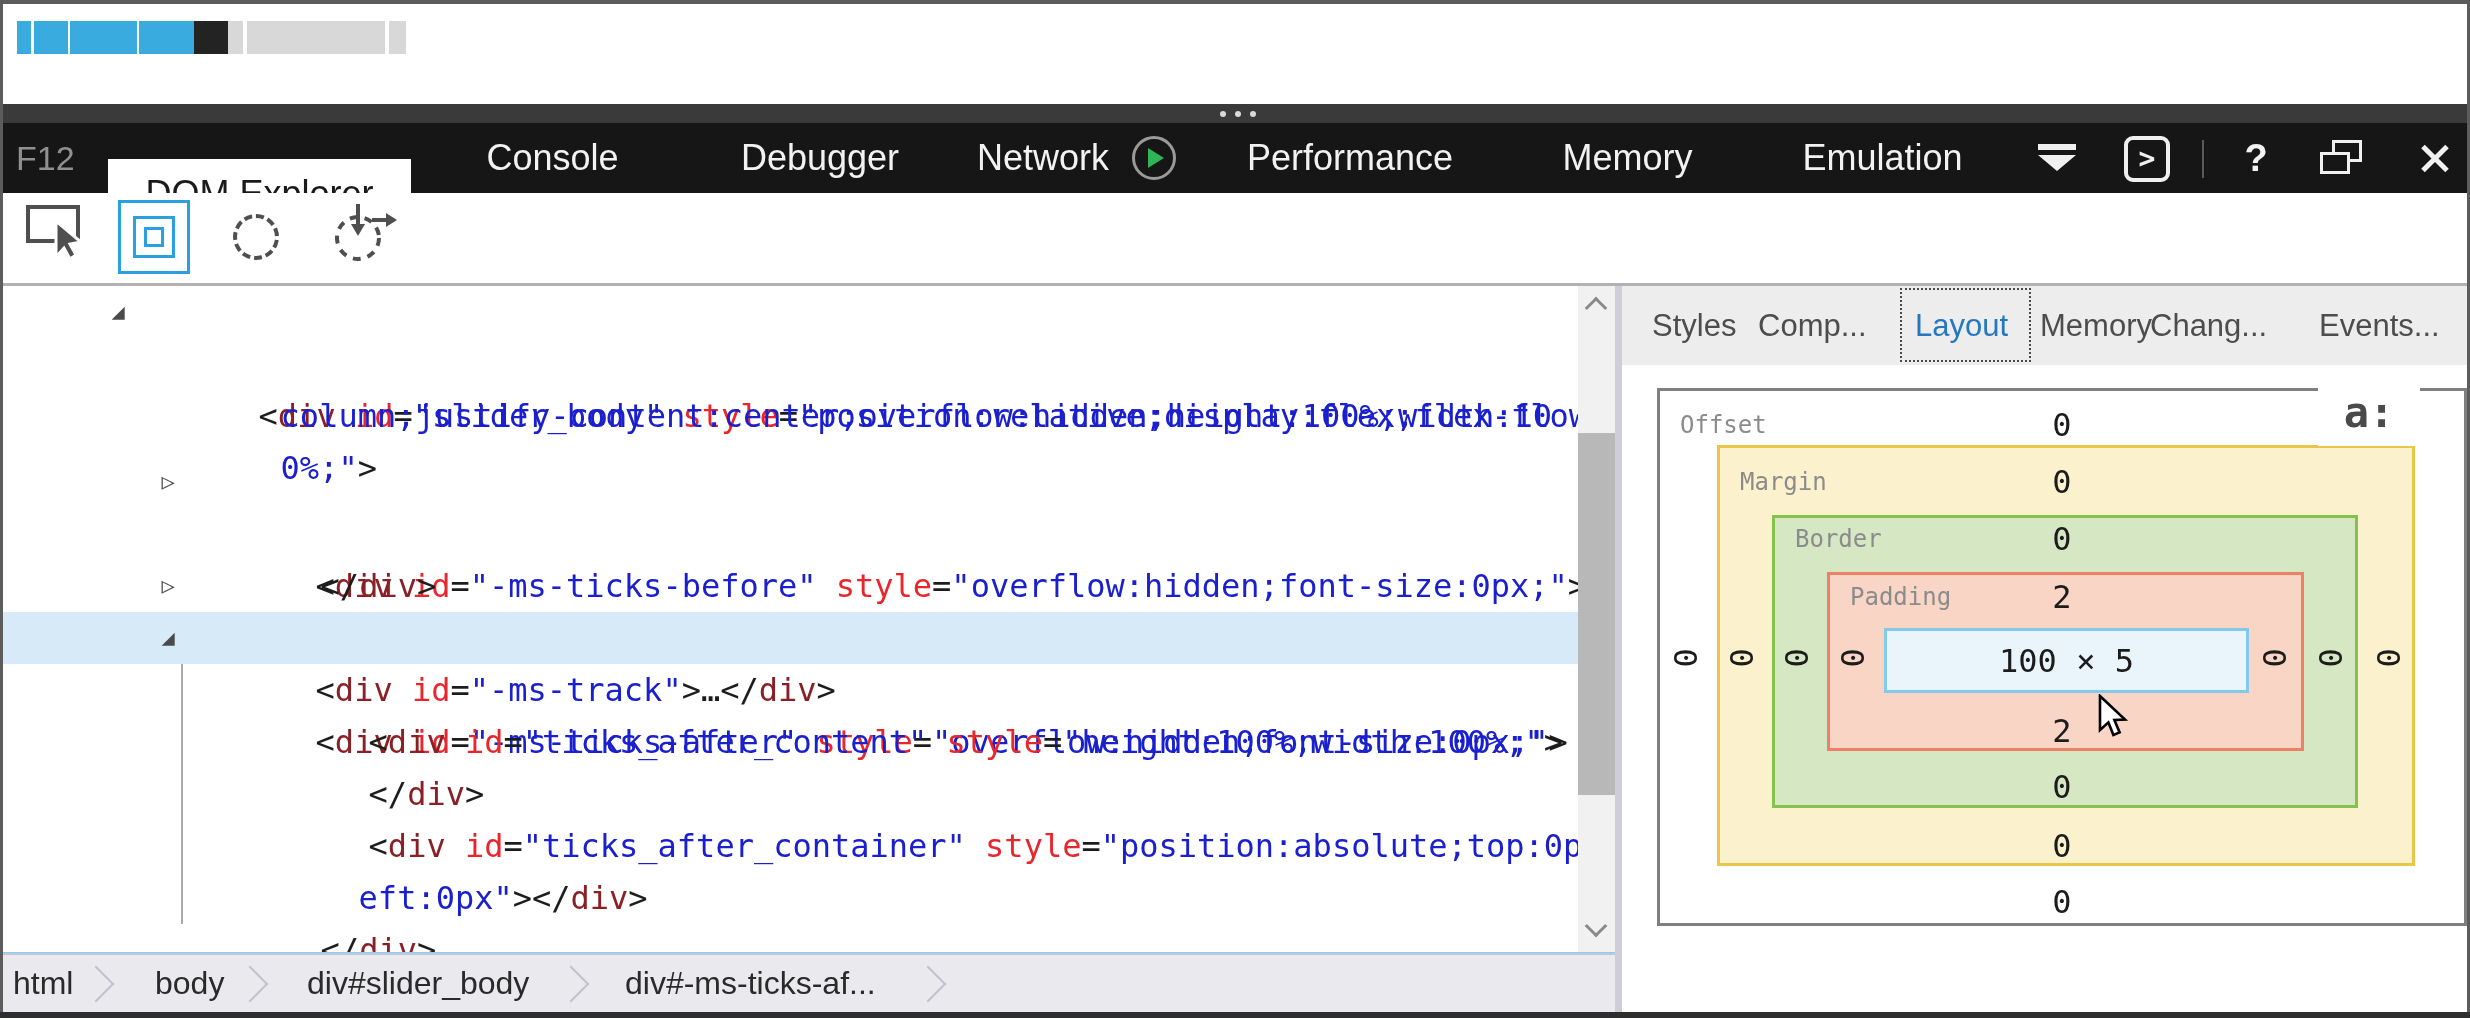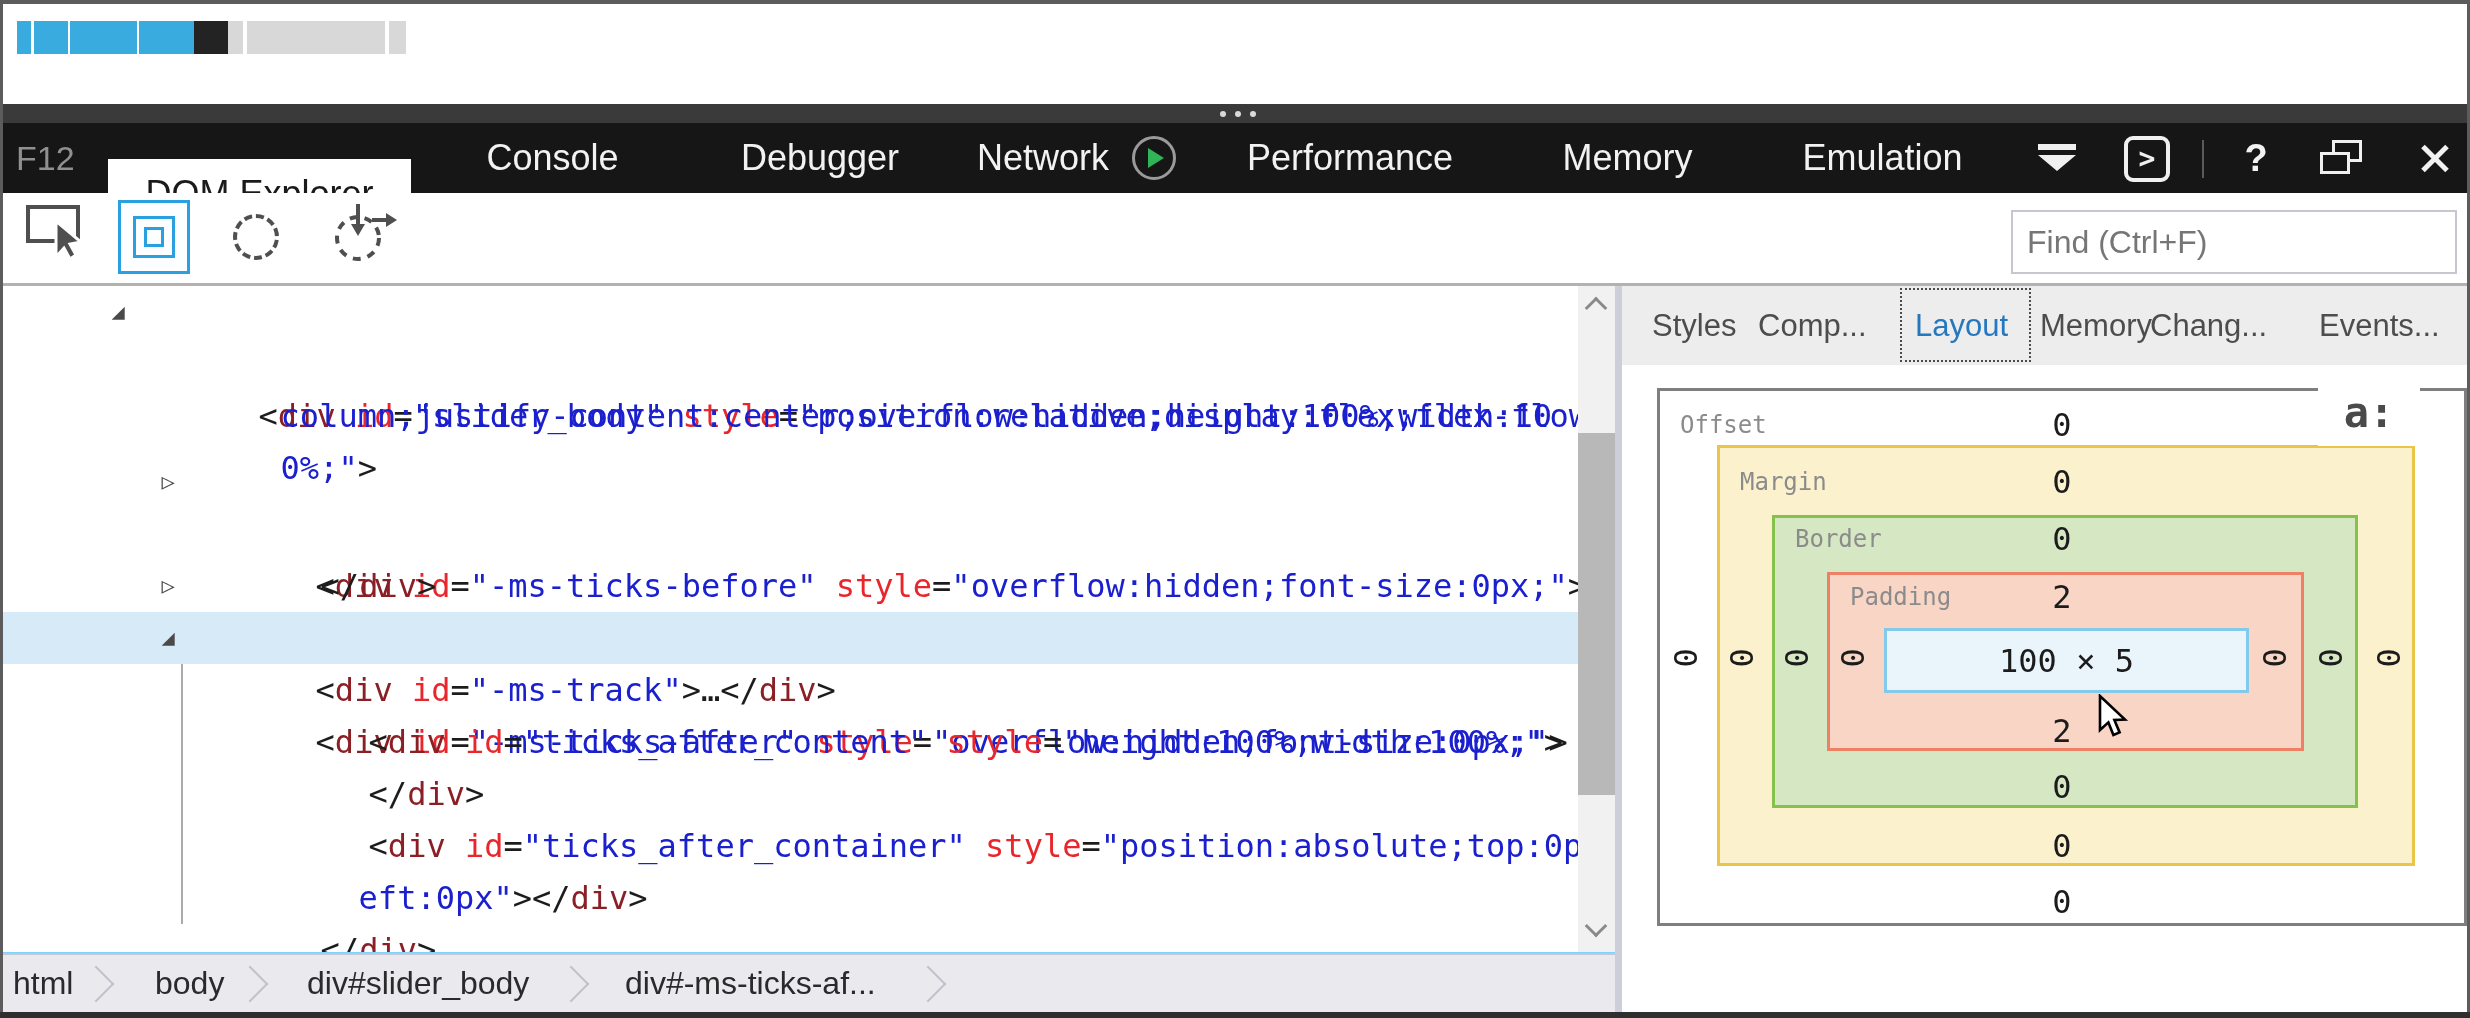--- a/index.html
+++ b/index.html
@@ -187,23 +187,20 @@
     <div class="tb-dashed"></div>
     <div class="tb-refresh">
       <svg width="70" height="62" viewBox="0 0 70 62">
         <circle cx="28" cy="36" r="21" fill="none" stroke="#4f4f4f" stroke-width="4" stroke-dasharray="8 7"></circle>
         <line x1="28" y1="2" x2="28" y2="24" stroke="#4f4f4f" stroke-width="4"></line>
         <polygon points="21,22 35,22 28,34" fill="#4f4f4f"></polygon>
         <line x1="42" y1="18" x2="58" y2="18" stroke="#4f4f4f" stroke-width="4"></line>
         <polygon points="56,11 56,25 67,18" fill="#4f4f4f"></polygon>
       </svg>
     </div>
-    <div class="find-wrap">
-      <input class="find-input" type="text" placeholder="Find (Ctrl+F)" style="">
-    </div>
   </div>
 
   <div class="hdivider"></div>
 
   <div class="tree-pane">
     <div class="row r1">
       <span class="mk mk1">◢</span>
       <span class="code"><span class="tk-p">&lt;</span><span class="tk-tag">div</span><span class="tk-p"> </span><span class="tk-attr">id</span><span class="tk-p">=</span><span class="tk-val">"slider_body"</span><span class="tk-p"> </span><span class="tk-attr">style</span><span class="tk-p">=</span><span class="tk-val">"position:relative;display:flex;flex-flow:</span></span>
     </div>
     <div class="row r2">

